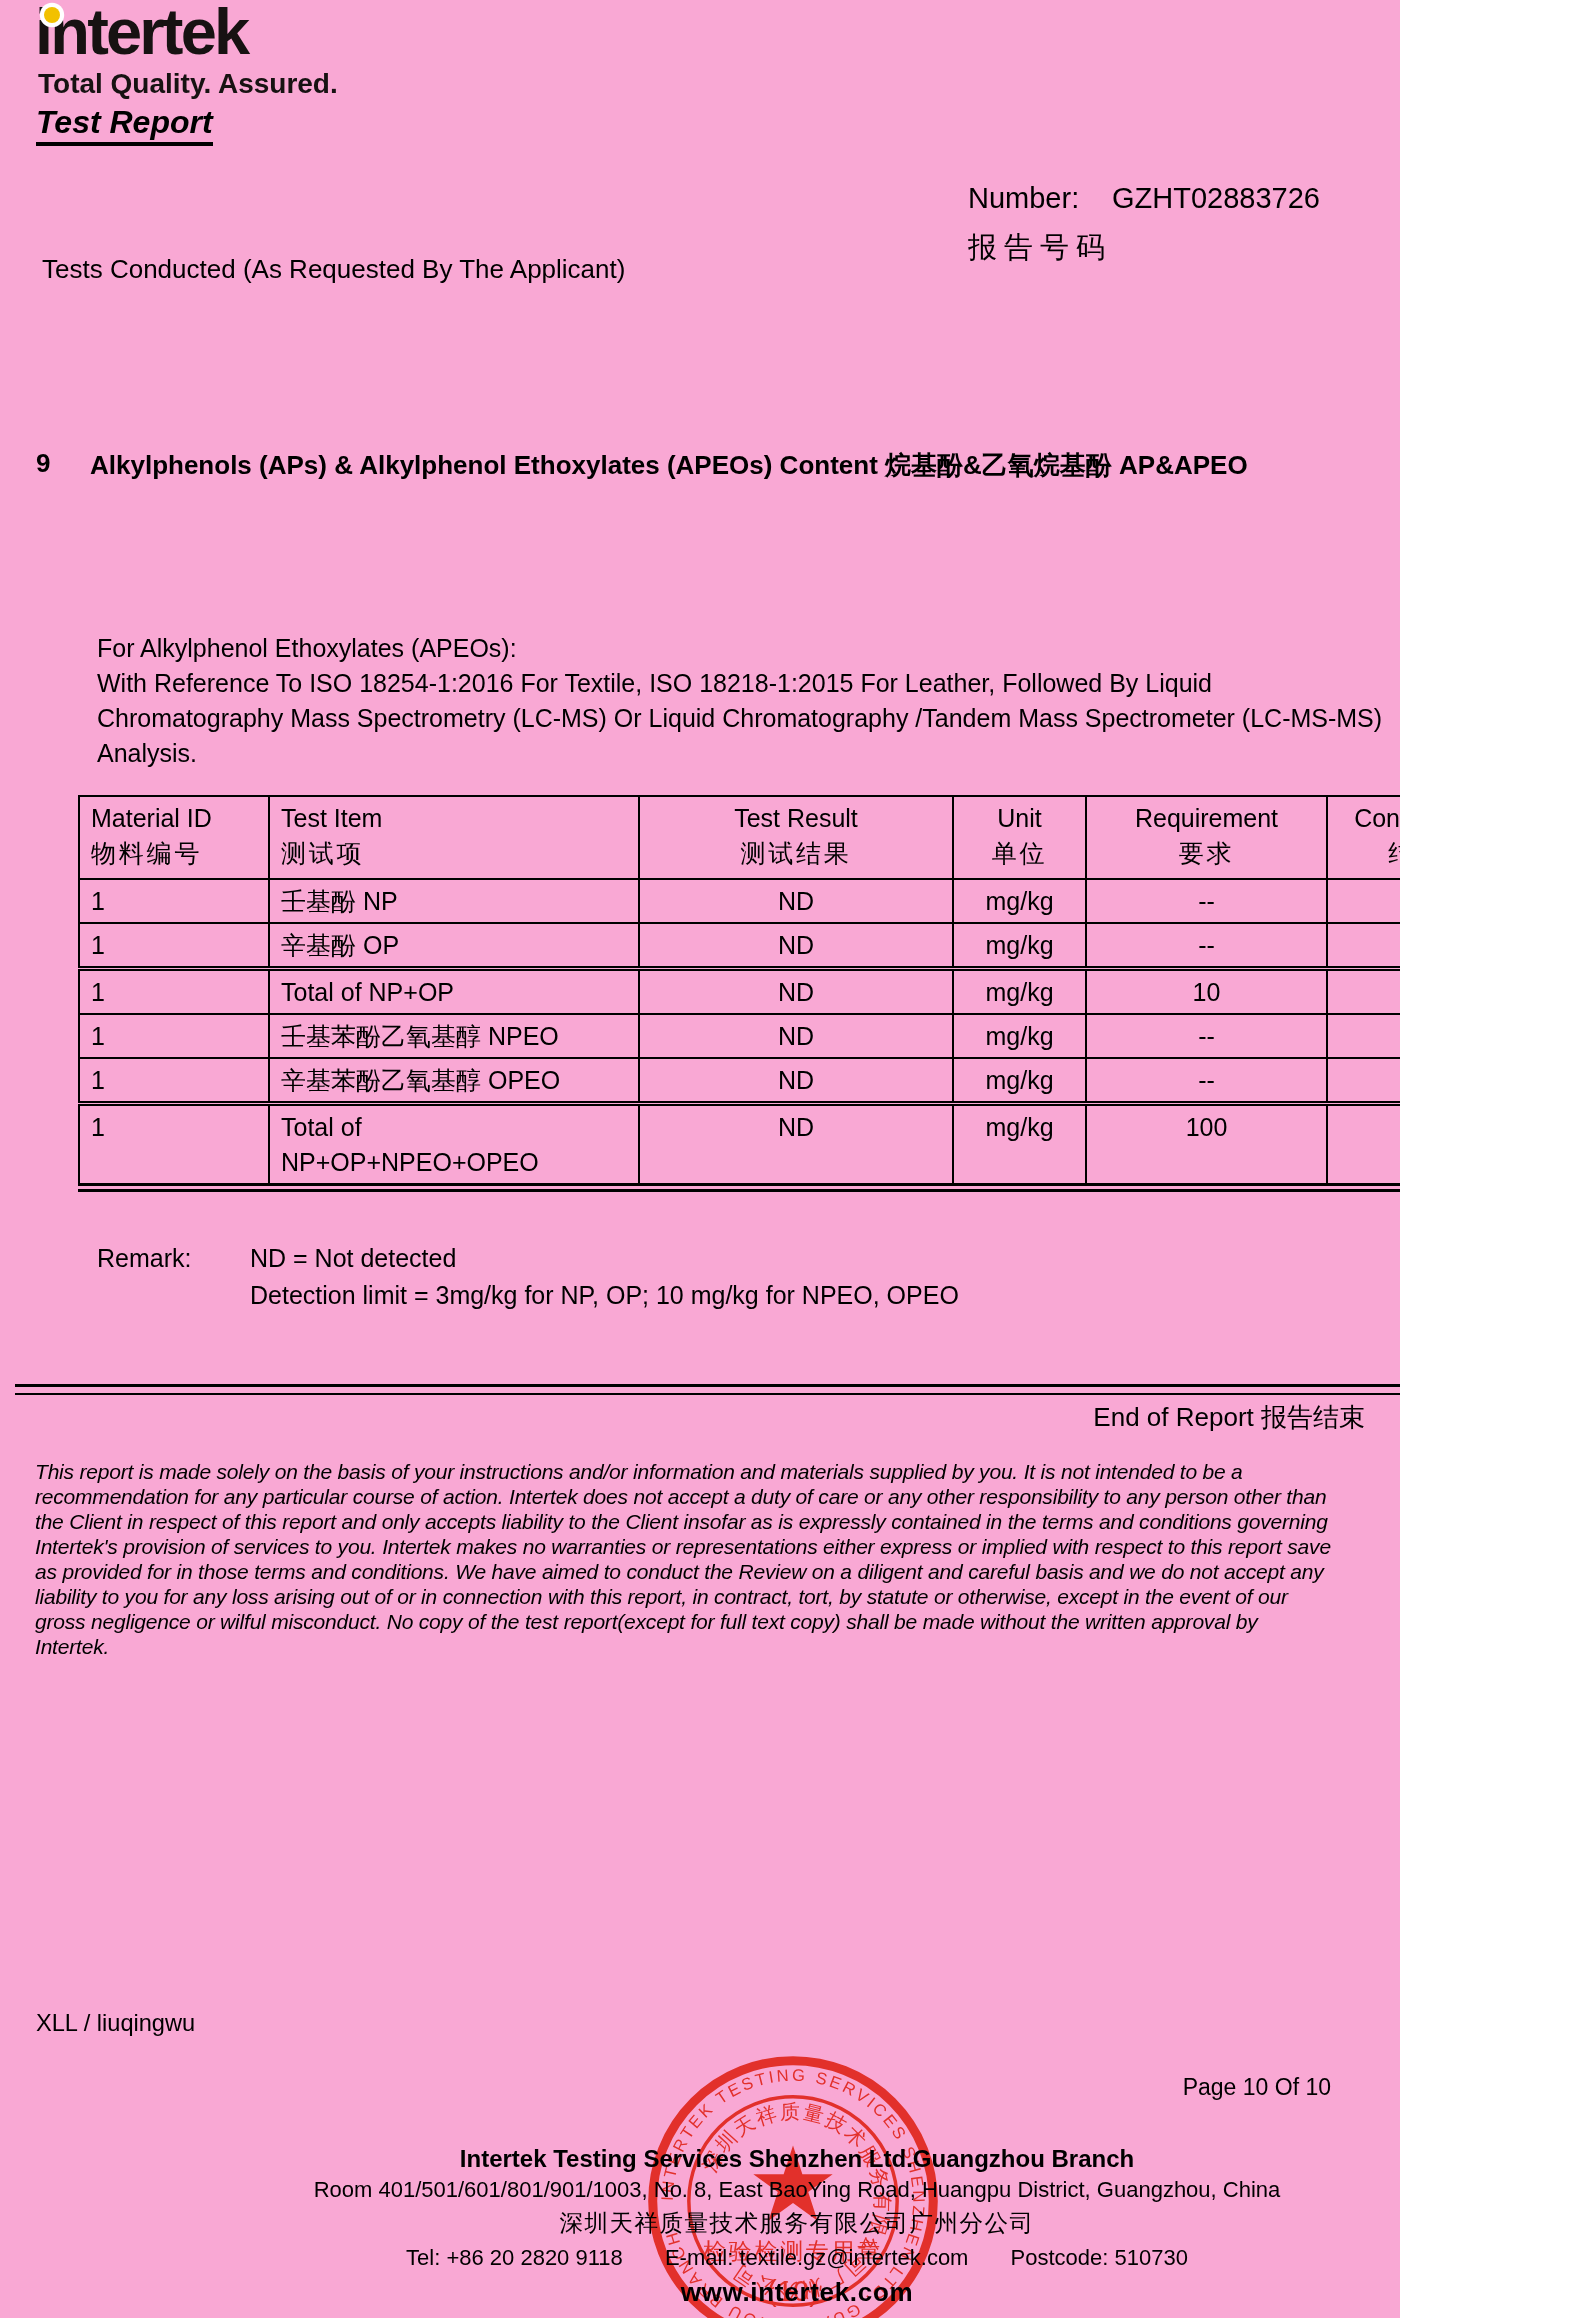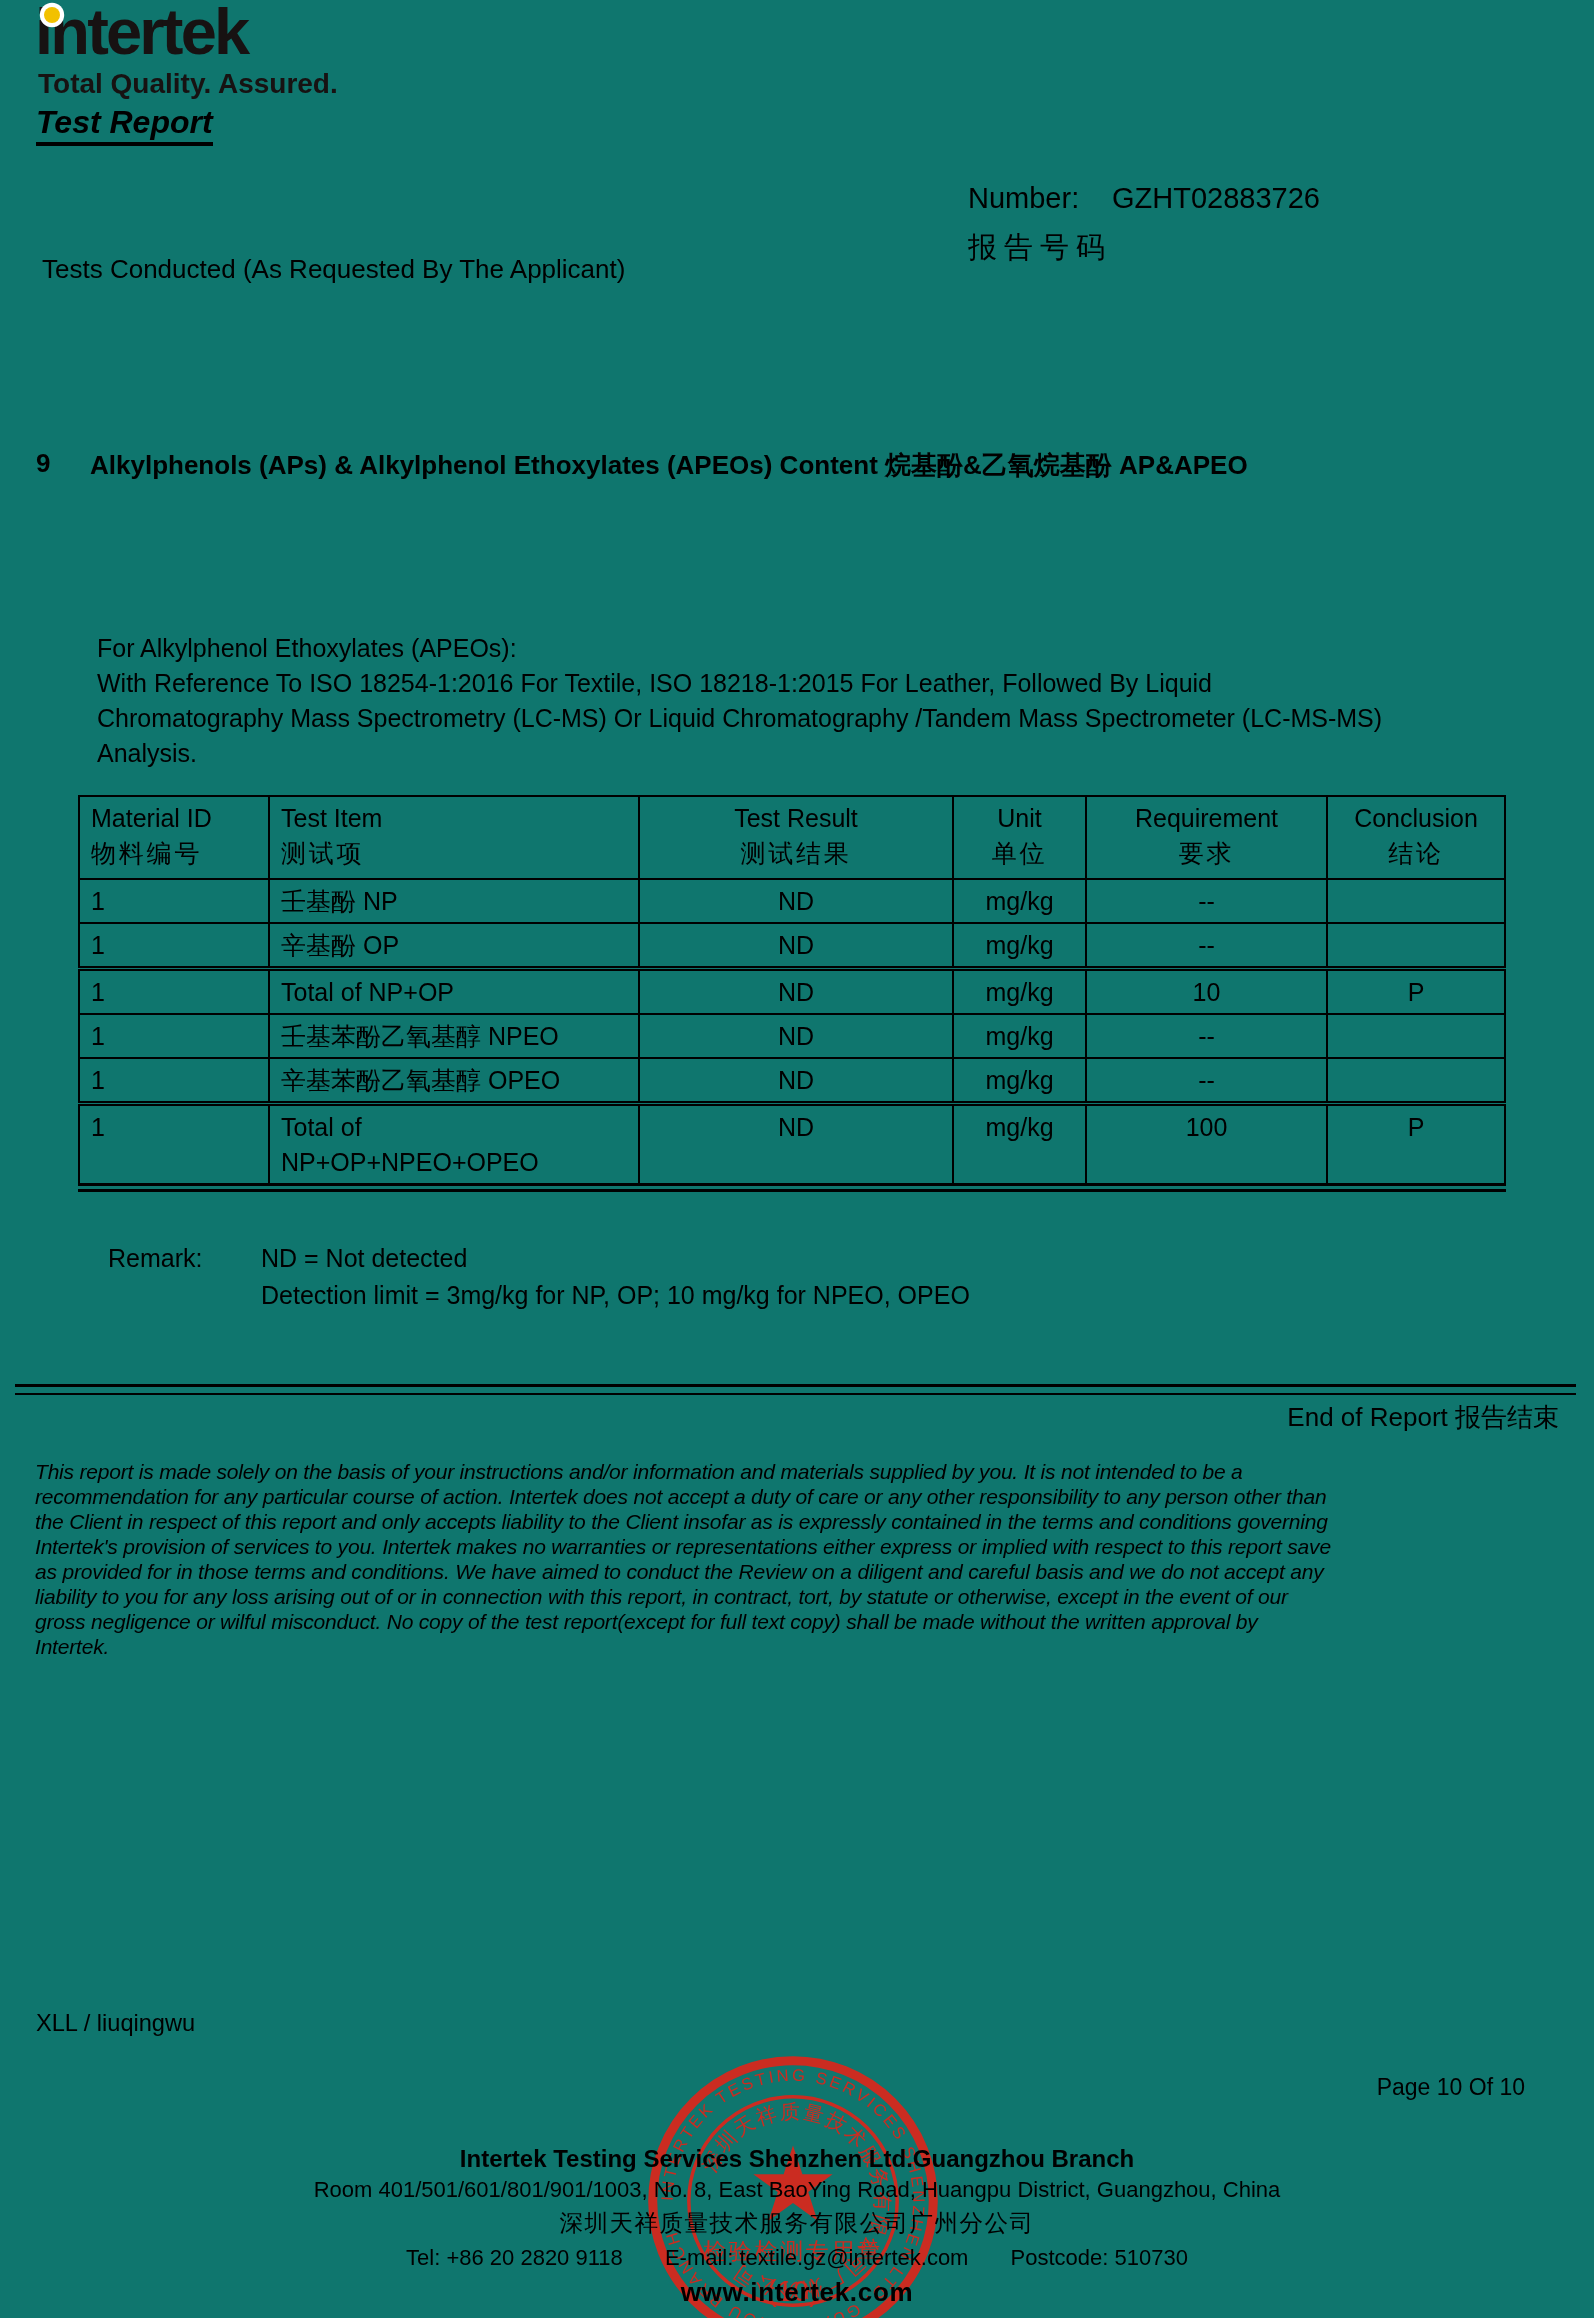--- a/index.html
+++ b/index.html
@@ -1,19 +1,19 @@
 <!DOCTYPE html>
 <html style="font-size:11px"><head>
 <meta charset="utf-8">
 <style>
   * { margin:0; padding:0; box-sizing:border-box; }
   html,body { background:#ffffff; }
   .page {
-    position:relative; width:1594px; height:2319px;
-    background:#0f766e; overflow:hidden; color:#000;
+    position:relative; width:1400px; height:2319px;
+    background:#f9a8d4; overflow:hidden; color:#000;
     font-family:"Liberation Sans", sans-serif;
   }
   .abs { position:absolute; }
 
   
   .brand { left:35px; top:-5.6px; font-size:65px; font-weight:bold; letter-spacing:-2.8px; color:#171212; }
   .brand-dot { left:44px; top:7px; width:16px; height:16px; border-radius:50%;
                background:#F2C100; box-shadow:0 0 0 4.2px #fff; z-index:3; }
   .tagline { left:38px; top:68px; font-size:28px; font-weight:bold; color:#171212; }
   .report-title { left:36px; top:104px; font-size:32px; font-weight:bold;
@@ -41,21 +41,21 @@
   table.report th { font-weight:normal; text-align:left; padding:4.2px 0 7px 11px; border-bottom:2.8px solid #000; }
   table.report th.c, table.report td.c { text-align:center; padding-left:0; }
   table.report td { padding:3.5px 0 3.5px 11px; white-space:pre-line; }
   table.report td.c { padding-left:0; }
   tr.row-single td { height:43px; }
   tr.row-tall td { height:82px; }
   tr.heavy td { border-top:5.6px double #000; }
   .th-zh { letter-spacing:2.8px; }
 
   
-  .remark { left:108px; top:1240px; display:flex; font-size:25px; line-height:37px; }
+  .remark { left:97px; top:1240px; display:flex; font-size:25px; line-height:37px; }
   .remark-label { width:153px; }
   .remark-text { white-space:pre-line; }
 
   
   .end-rule { left:15.3px; top:1384px; width:1561px; height:11px;
               border-top:3.5px solid #000; border-bottom:2.8px solid #000; }
   .end-of-report { right:35px; top:1400px; font-size:26px; }
 
   
   .disclaimer { left:35px; top:1459px; width:1539px; font-size:21px; font-style:italic;

